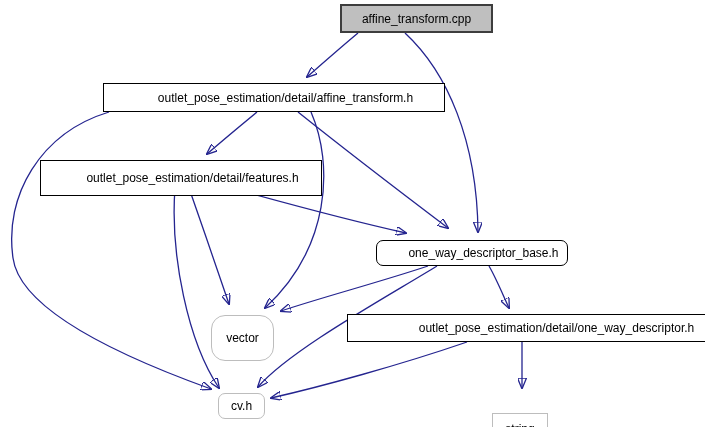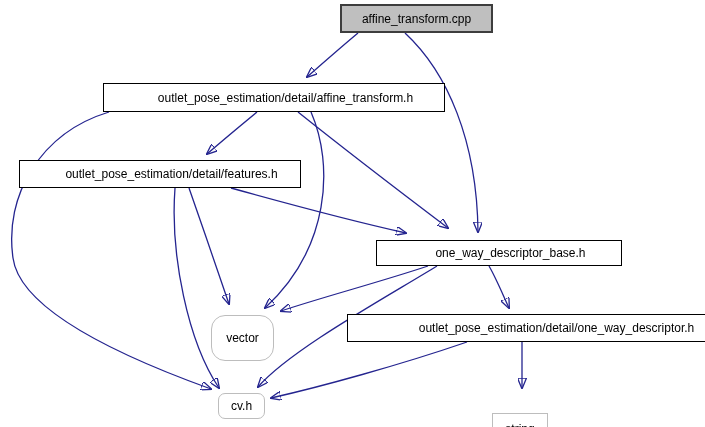--- a/index.html
+++ b/index.html
@@ -78,23 +78,23 @@
     <path d="M437,266 C385,298 290,350 258,387" marker-end="url(#arrow)"></path>
     <path d="M489,266 C496,278 503,295 509,308" marker-end="url(#arrow)"></path>
     <path d="M467,342 C400,365 320,387 271,398" marker-end="url(#arrow)"></path>
     <path d="M522,342 L522,388" marker-end="url(#arrow)"></path>
   </svg>
 
   <div class="node current" style="left:300px; top:4px; width:153px; height:29px;margin-left:40px;">affine_transform.cpp</div>
 
   <div class="node link" style="left:103px; top:83px; width:342px; height:29px;">outlet_pose_estimation/detail/affine_transform.h</div>
 
-  <div class="node link" style="left:19px; top:160px; width:282px; height:28px;">outlet_pose_estimation/detail/features.h</div>
+  <div class="node link" style="left:40px; top:160px; width:282px; height:36px;">outlet_pose_estimation/detail/features.h</div>
 
-  <div class="node link" style="left:376px; top:240px; width:246px; height:26px;">one_way_descriptor_base.h</div>
+  <div class="node link" style="left:376px; top:240px; width:192px; height:26px;border-radius:7px;">one_way_descriptor_base.h</div>
 
   <div class="node leaf" style="left:211px; top:315px; width:63px; height:46px;border-radius:14px;">vector</div>
 
   <div class="node link" style="left:347px; top:314px; width:396px; height:28px;">outlet_pose_estimation/detail/one_way_descriptor.h</div>
 
   <div class="node leaf" style="left:218px; top:393px; width:47px; height:26px;border-radius:7px;">cv.h</div>
 
   <div class="node leaf" style="left:492px; top:393px; width:56px; height:32px;margin-top:20px;">string</div>
 
 </div>

